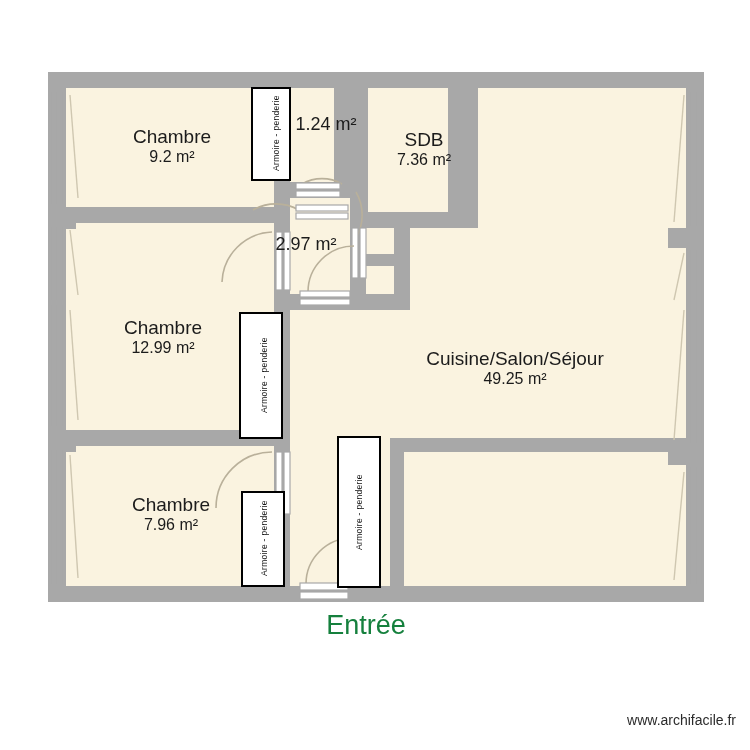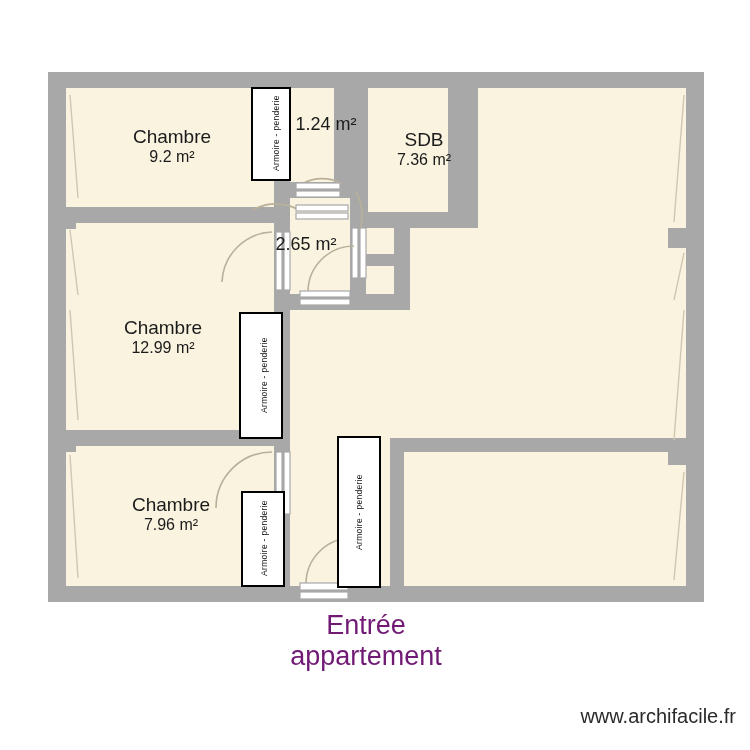--- a/index.html
+++ b/index.html
@@ -52,34 +52,34 @@
     color: #111111;
     font-family: "Liberation Sans", sans-serif;
     font-size: 8.5px;
     letter-spacing: 0.3px;
     white-space: nowrap;
     transform-origin: 50% 50%;
     pointer-events: none;
   }
   .entry-note {
     position: absolute;
-    color: #701a75;
+    color: #15803d;
     font-family: "Liberation Sans", sans-serif;
     font-size: 27px;
     line-height: 1.13;
     text-align: center;
     white-space: nowrap;
   }
   .watermark {
     position: absolute;
     right: 14px;
     bottom: 22px;
     color: #2b2b2b;
     font-family: "Liberation Sans", sans-serif;
-    font-size: 20px;
+    font-size: 14px;
   }
 </style>
 </head>
 <body>
 
 <div id="plan-root">
 
   <svg id="floorplan" viewBox="0 0 750 750">
     <defs></defs>
 
@@ -250,37 +250,40 @@
   <div class="room-label" style="left:171px; top:514px; transform:translate(-50%,-50%);">
     <span class="rm-name">Chambre</span>
     <span class="rm-area">7.96 m²</span>
   </div>
 
   <div class="room-label" style="left:407px; top:149px; transform:translate(-50%,-50%);margin-left:17px;">
     <span class="rm-name">SDB</span>
     <span class="rm-area">7.36 m²</span>
   </div>
 
+  <div class="room-label" style="left:515px; top:368px; transform:translate(-50%,-50%);">
+    <span class="rm-name">Cuisine/Salon/Séjour</span>
+    <span class="rm-area">49.25 m²</span>
+  </div>
 
   <div class="room-label area-only" style="left:326px; top:124px; transform:translate(-50%,-50%);">
     <span class="rm-area">1.24 m²</span>
   </div>
 
   <div class="room-label area-only" style="left:306px; top:244px; transform:translate(-50%,-50%);">
-    <span class="rm-area">2.65 m²</span>
+    <span class="rm-area">2.97 m²</span>
   </div>
 
   <div class="closet-label" style="left:276px; top:133px; transform:translate(-50%,-50%) rotate(-90deg);">Armoire - penderie</div>
 
   <div class="closet-label" style="left:264px; top:375px; transform:translate(-50%,-50%) rotate(-90deg);">Armoire - penderie</div>
 
   <div class="closet-label" style="left:264px; top:538px; transform:translate(-50%,-50%) rotate(-90deg);">Armoire - penderie</div>
 
   <div class="closet-label" style="left:359px; top:512px; transform:translate(-50%,-50%) rotate(-90deg);">Armoire - penderie</div>
 
   <div class="entry-note" style="left:366px; top:610px; transform:translateX(-50%);">
     <div>Entrée</div>
-    <div>appartement</div>
   </div>
 
   <div class="watermark">www.archifacile.fr</div>
 
 </div>
 
 </body></html>

